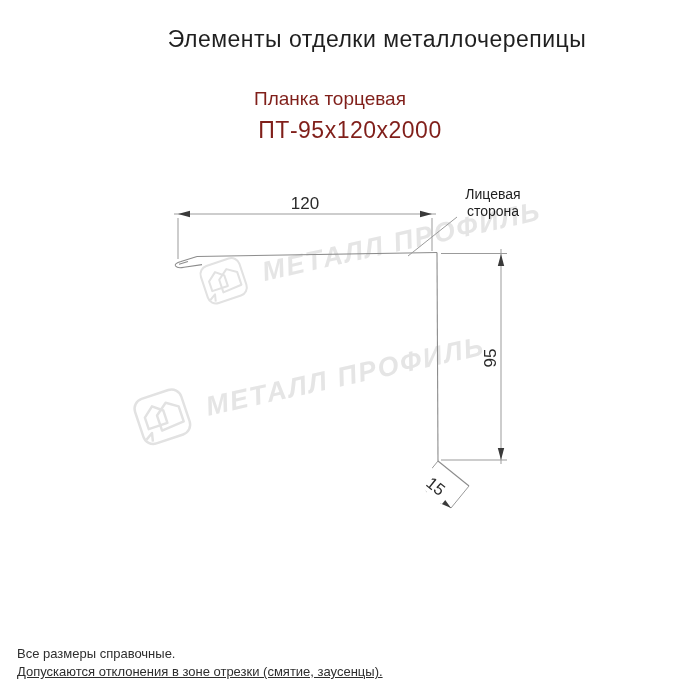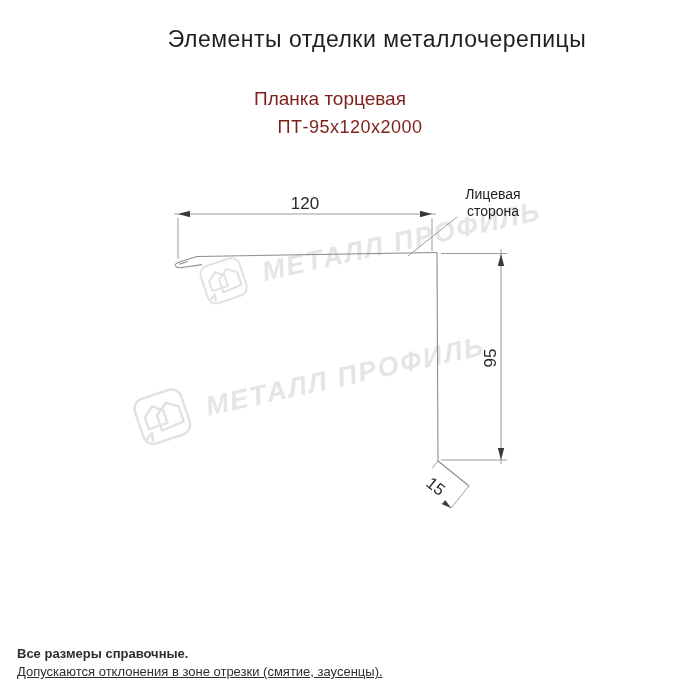--- a/index.html
+++ b/index.html
@@ -11,42 +11,42 @@
   .page-title{
     position:absolute;left:0;top:26px;width:672px;text-align:center;
     font-size:23px;color:#1f1f1f;letter-spacing:0.5px;padding-left:41px;
   }
   .product-name{
     position:absolute;left:0;top:88px;width:660px;text-align:center;
     font-size:19px;color:#801f1a;
   }
   .product-code{
     position:absolute;left:0;top:117px;width:700px;text-align:center;
-    font-size:18px;color:#801f1a;letter-spacing:0.5px;
+    font-size:23px;color:#801f1a;letter-spacing:0.5px;
   }
   
   .wm-band{
     position:absolute;display:flex;align-items:center;
     transform-origin:left center;white-space:nowrap;pointer-events:none;
   }
   .wm-band-1{left:200px;top:256px;height:60px;transform:rotate(-12.5deg);}
   .wm-band-2{left:134px;top:390px;height:66px;transform:rotate(-12.5deg);}
   .wm-logo{flex:0 0 auto;margin-right:14px;}
   .wm-text{
     font-weight:bold;font-style:italic;font-size:27px;letter-spacing:2px;
     color:#e5e5e5;
   }
   
   .drawing{position:absolute;left:0;top:0;width:700px;height:700px;}
   .dim-text{font-family:"Liberation Sans",sans-serif;font-size:17px;fill:#2b2b2b;}
   .lip-text{font-family:"Liberation Sans",sans-serif;font-size:16.5px;fill:#2b2b2b;}
   .face-text{font-family:"Liberation Sans",sans-serif;font-size:14px;fill:#1f1f1f;}
   
   .note{position:absolute;left:17px;color:#2e2e2e;font-size:13px;}
-  .note-1{top:646px;font-weight:bold;}
+  .note-1{top:646px;}
   .note-2{top:664px;text-decoration:underline;}
 </style>
 </head>
 <body>
 
 <div class="stage">
 
   <div class="page-title">Элементы отделки металлочерепицы</div>
   <div class="product-name">Планка торцевая</div>
   <div class="product-code">ПТ-95х120х2000</div>

